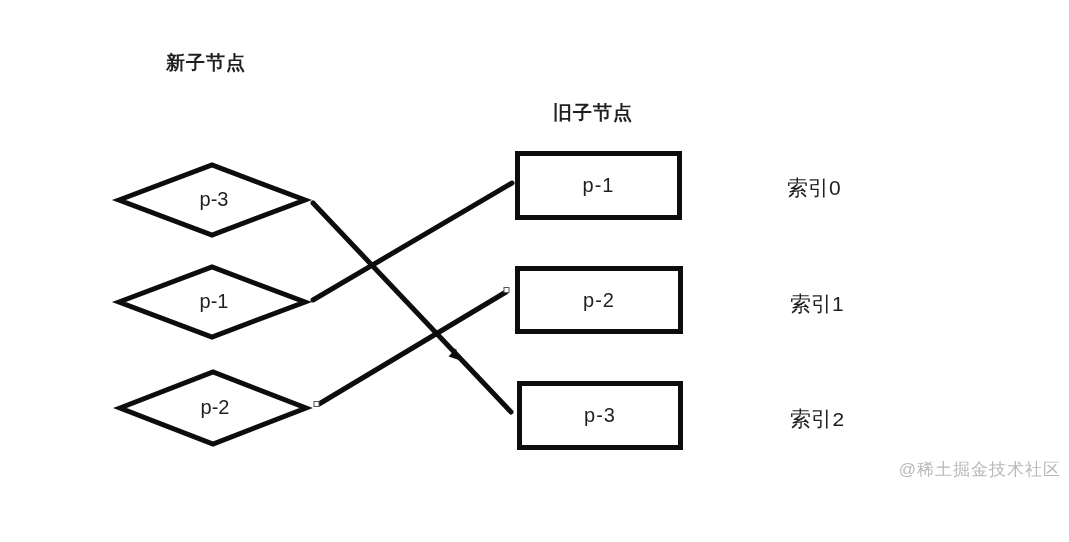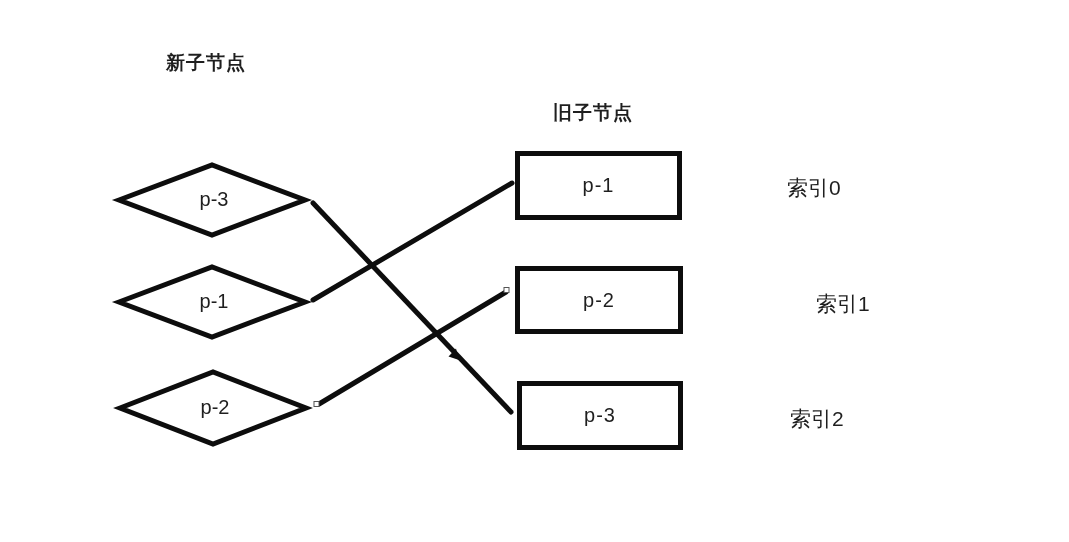--- a/index.html
+++ b/index.html
@@ -61,22 +61,22 @@
   .obox-2 { left: 515px; top: 266px; width: 168px; height: 68px; }
   .obox-3 { left: 517px; top: 381px; width: 166px; height: 69px; }
 
   .idx {
     position: absolute;
     font-size: 21px;
     color: #1f1f1f;
     white-space: nowrap;
   }
   .idx-0 { left: 787px; top: 174px; }
-  .idx-1 { left: 816px; top: 290px; }
-  .idx-2 { left: 790px; top: 405px; }
+  .idx-1 { left: 790px; top: 290px; }
+  .idx-2 { left: 790px; top: 405px; font-family: Liberation Mono, monospace; }
 
   .stray-dot {
     position: absolute;
     left: 495px;
     top: 490px;
     width: 3px;
     height: 3px;
     background: #8a8a8a;
     opacity: 0.7;
   }
@@ -129,14 +129,15 @@
   <div class="obox obox-3">
     <span>p-3</span>
   </div>
 
   <div class="idx idx-0">索引0</div>
   <div class="idx idx-1">索引1</div>
   <div class="idx idx-2">索引2</div>
 
   <div class="stray-dot"></div>
 
+  <div class="watermark">@稀土掘金技术社区</div>
 
 </div>
 
 </body></html>

